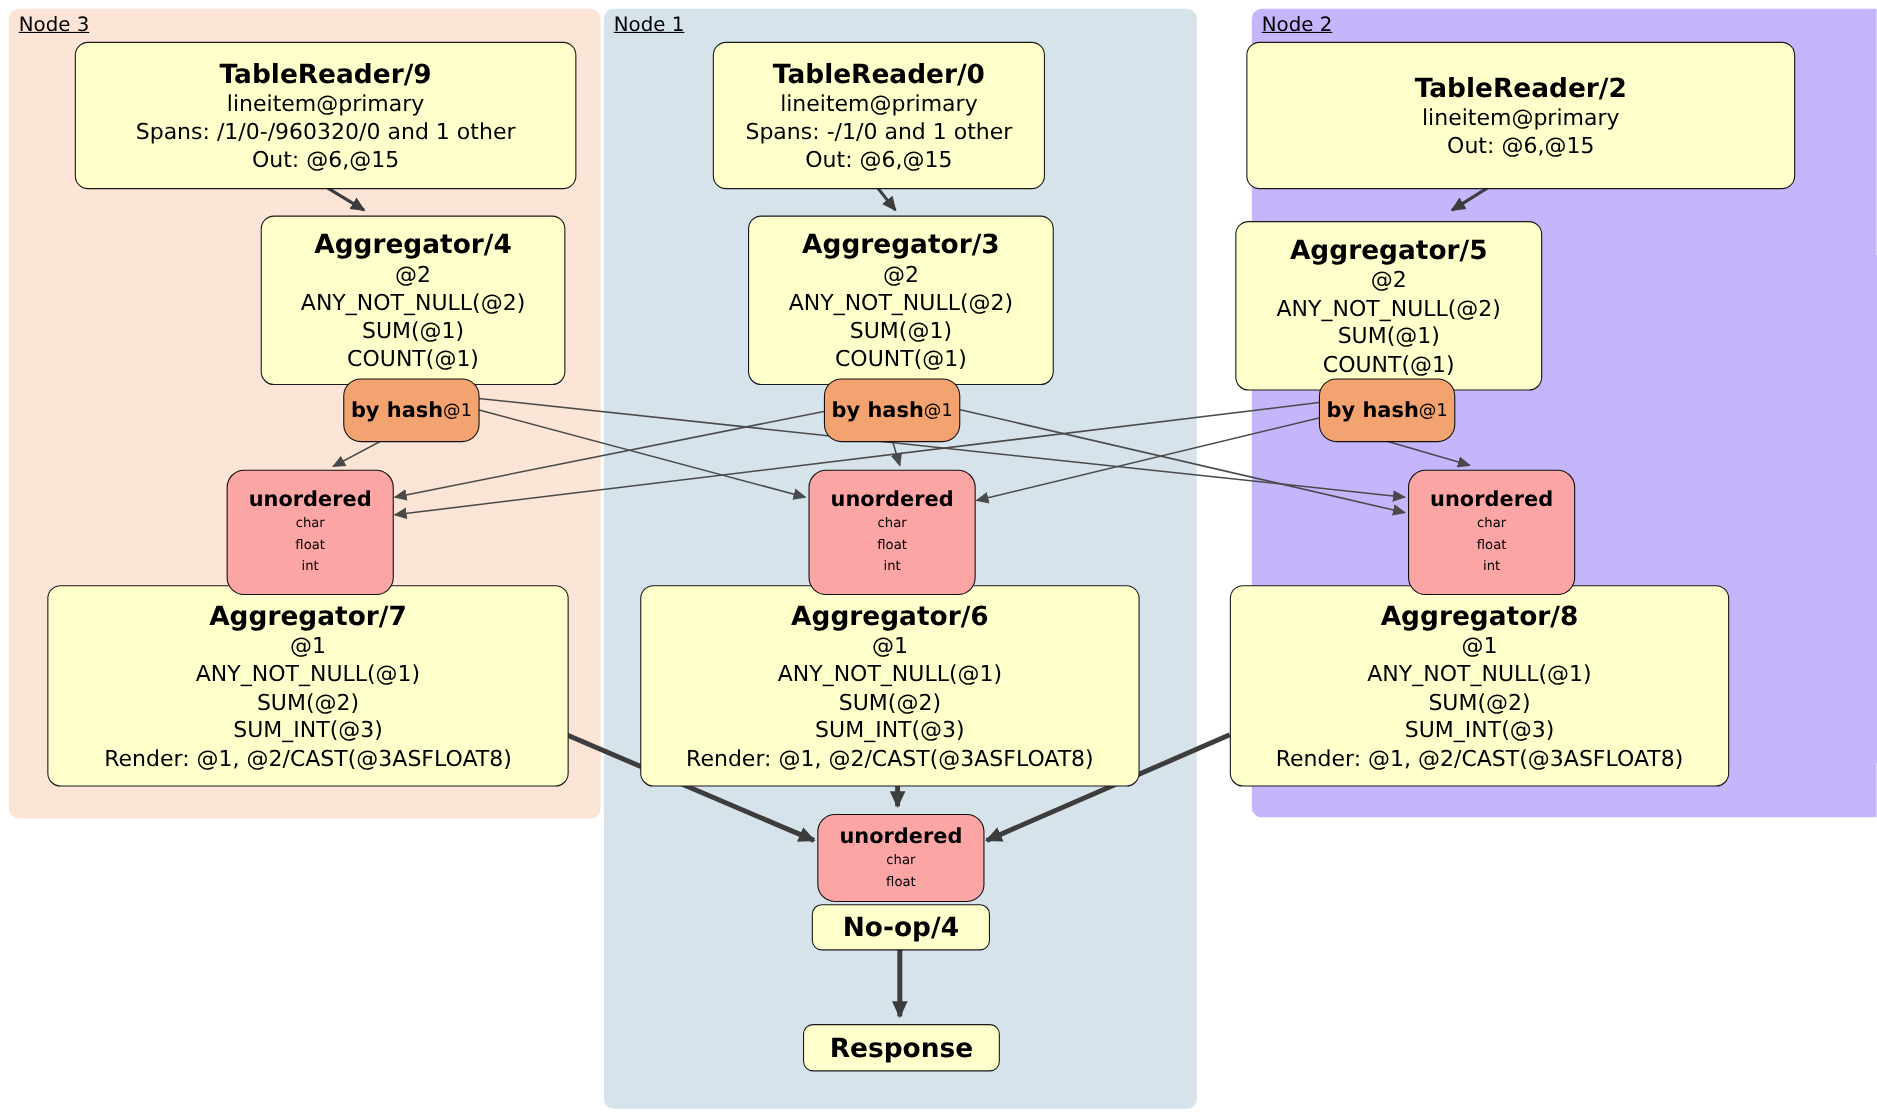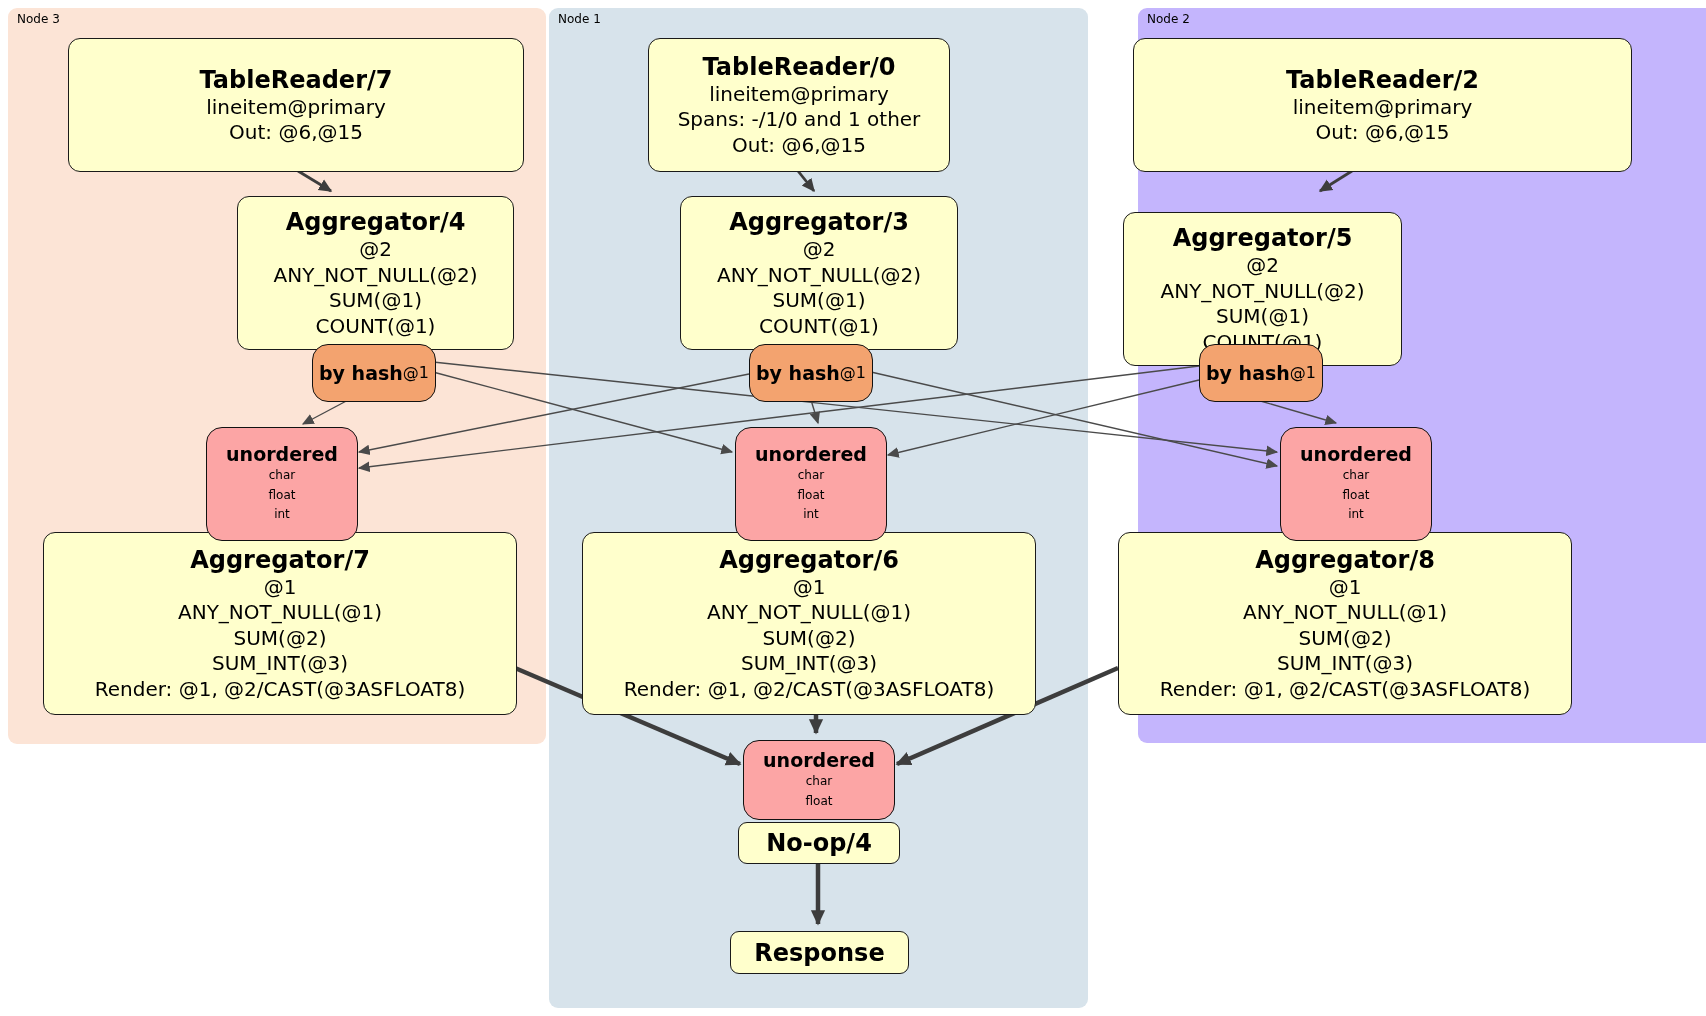--- a/index.html
+++ b/index.html
@@ -5,21 +5,21 @@
   html,body{margin:0;padding:0;}
   body{
     width:1706px;height:1016px;position:relative;background:#ffffff;
     font-family:"DejaVu Sans","Liberation Sans",sans-serif;color:#000;
     overflow:hidden;
   }
   .panel{position:absolute;border-radius:9px;z-index:0;}
   .panel-node3{left:8px;top:8px;width:538px;height:736px;background:#fce4d6;}
   .panel-node1{left:549px;top:8px;width:539px;height:1000px;background:#d7e3eb;}
   .panel-node2{left:1092px;top:8px;width:606px;height:735px;background:#c4b5fd;margin-left:46px;}
-  .panel-label{position:absolute;left:9px;top:4px;font-size:12px;}
+  .panel-label{position:absolute;left:9px;top:4px;font-size:18px;text-decoration:underline;}
 
   svg.edges{position:absolute;left:0;top:0;z-index:1;}
   .edge-thin{stroke:#4a4a4a;stroke-width:1.4;}
   .edge-med{stroke:#3d3d3d;stroke-width:2.8;}
   .edge-thick{stroke:#3d3d3d;stroke-width:4.5;}
 
   .proc{
     position:absolute;z-index:2;background:#ffffcc;border:1.7px solid #1a1a1a;
     border-radius:12px;display:flex;flex-direction:column;align-items:center;
     justify-content:center;text-align:center;font-size:20px;line-height:25.5px;
@@ -85,22 +85,23 @@
   <line class="edge-thin" x1="1199" y1="380" x2="888" y2="455" marker-end="url(#mSmall)"></line>
   <line class="edge-thin" x1="1257" y1="400" x2="1336" y2="423" marker-end="url(#mSmall)"></line>
 
   <line class="edge-thick" x1="515" y1="668" x2="740" y2="764" marker-end="url(#mBig)"></line>
   <line class="edge-thick" x1="816" y1="713" x2="816" y2="733" marker-end="url(#mBig)"></line>
   <line class="edge-thick" x1="1118" y1="668" x2="897" y2="764" marker-end="url(#mBig)"></line>
   <line class="edge-thick" x1="818" y1="862" x2="818" y2="924" marker-end="url(#mBig)"></line>
 </svg>
 
 <div class="proc" style="left:68px;top:38px;width:454px;height:132px">
-  <div class="title">TableReader/7</div>
+  <div class="title">TableReader/9</div>
   <div>lineitem@primary</div>
+  <div>Spans: /1/0-/960320/0 and 1 other</div>
   <div>Out: @6,@15</div>
 </div>
 <div class="proc" style="left:648px;top:38px;width:300px;height:132px">
   <div class="title">TableReader/0</div>
   <div>lineitem@primary</div>
   <div>Spans: -/1/0 and 1 other</div>
   <div>Out: @6,@15</div>
 </div>
 <div class="proc" style="left:1133px;top:38px;width:497px;height:132px">
   <div class="title">TableReader/2</div>
@@ -115,21 +116,21 @@
   <div>SUM(@1)</div>
   <div>COUNT(@1)</div>
 </div>
 <div class="proc" style="left:680px;top:196px;width:276px;height:152px">
   <div class="title">Aggregator/3</div>
   <div>@2</div>
   <div>ANY_NOT_NULL(@2)</div>
   <div>SUM(@1)</div>
   <div>COUNT(@1)</div>
 </div>
-<div class="proc" style="left:1123px;top:212px;width:277px;height:152px">
+<div class="proc" style="left:1123px;top:201px;width:277px;height:152px">
   <div class="title">Aggregator/5</div>
   <div>@2</div>
   <div>ANY_NOT_NULL(@2)</div>
   <div>SUM(@1)</div>
   <div>COUNT(@1)</div>
 </div>
 
 <div class="router" style="left:312px;top:344px;width:122px;height:56px">
   <div class="rtitle">by hash</div>
   <div class="rsub">@1</div>

